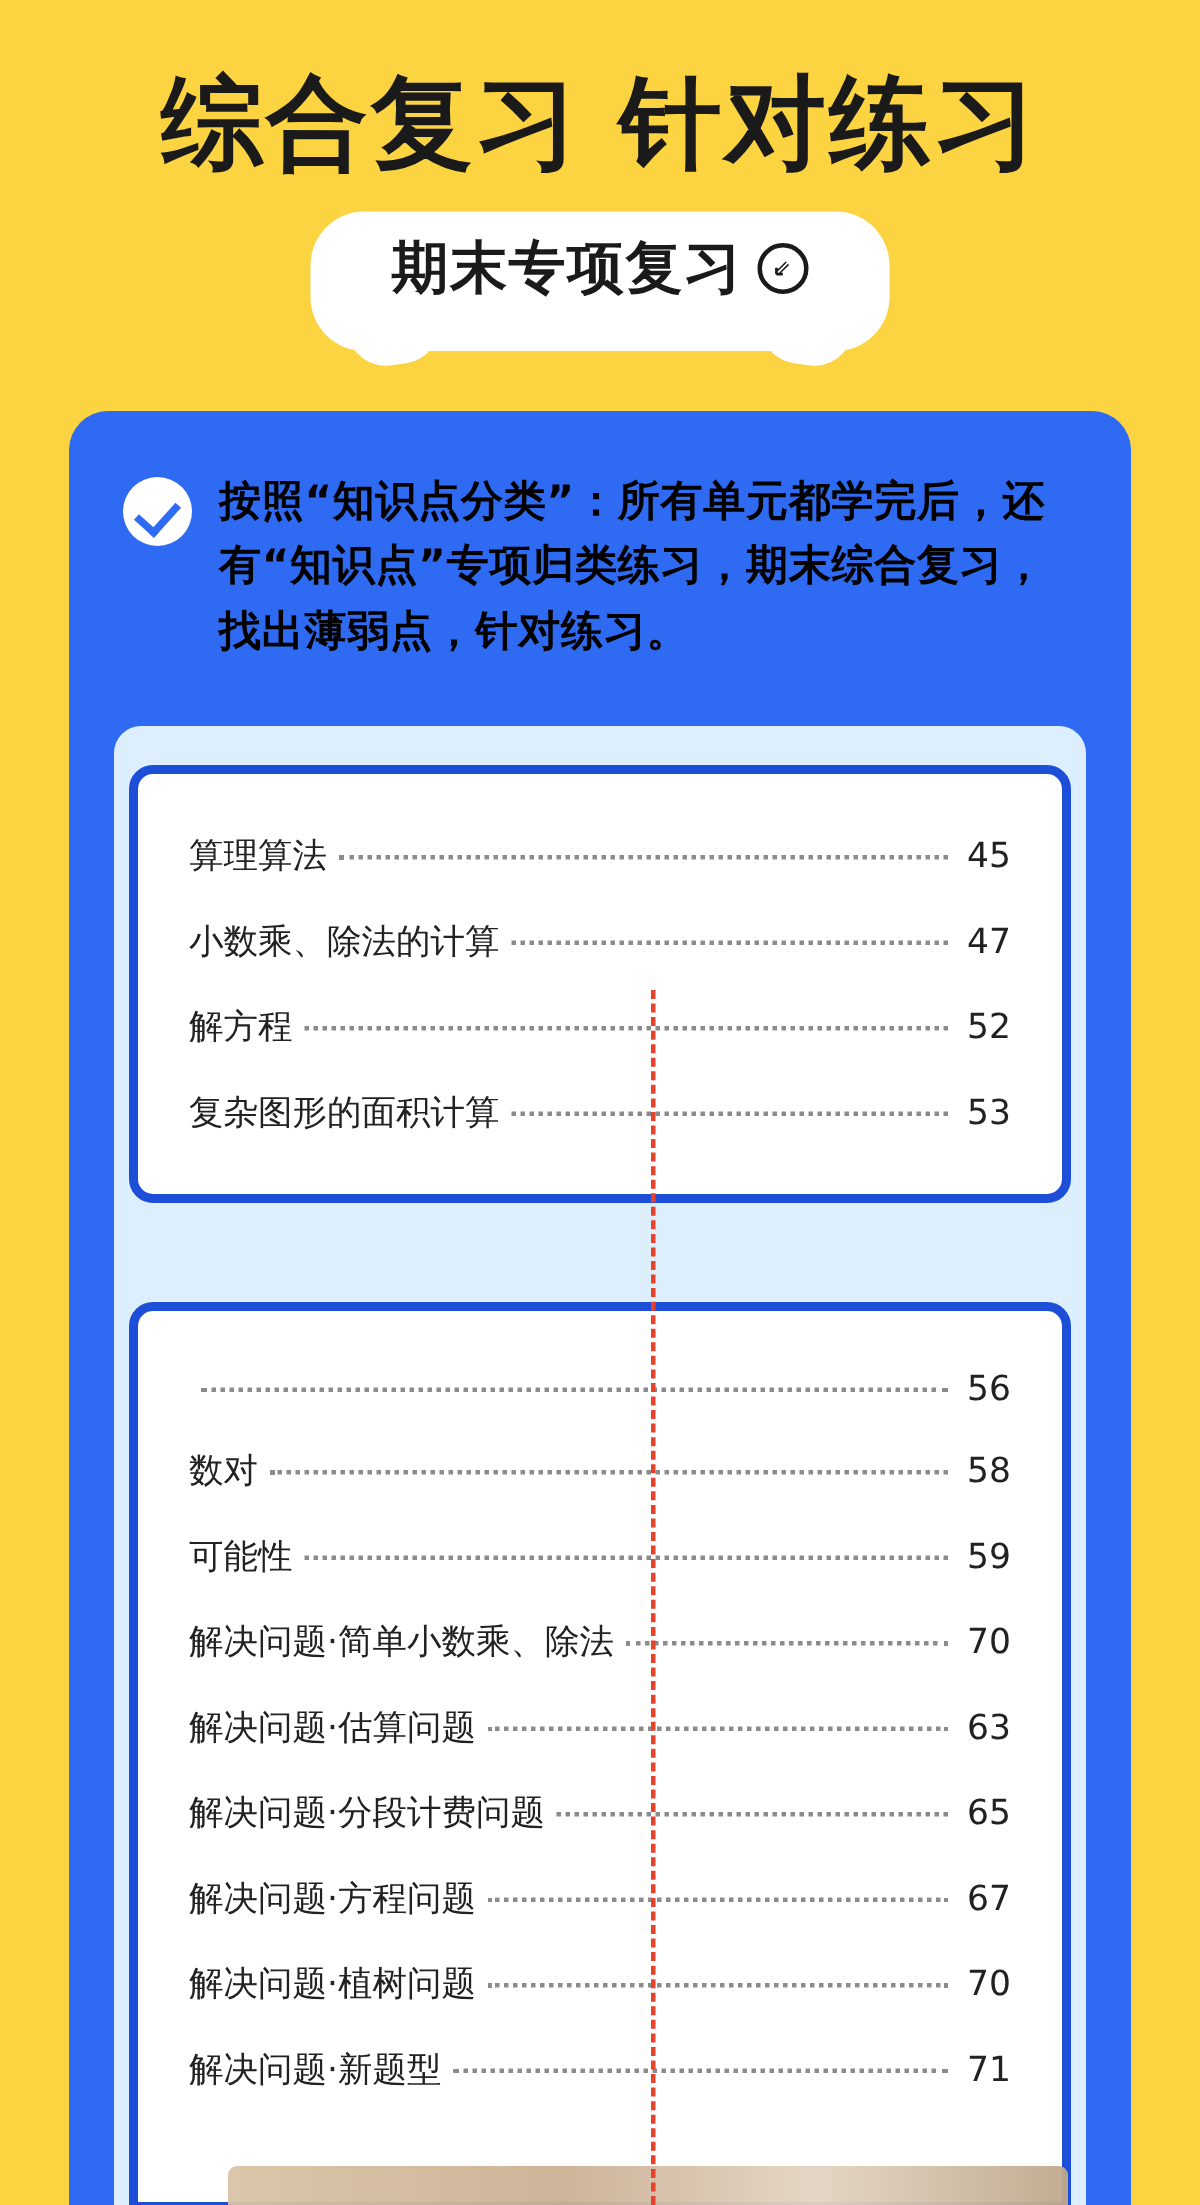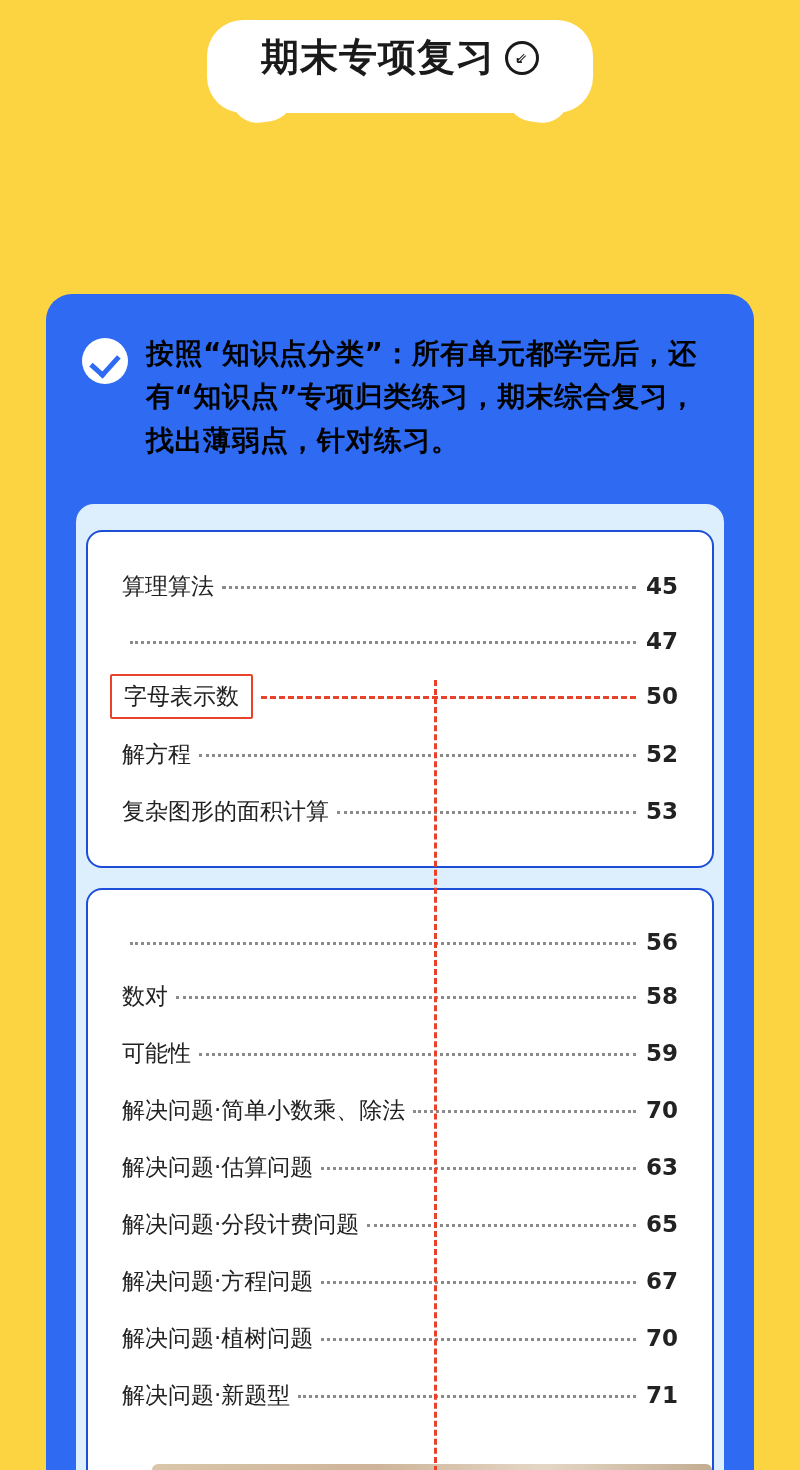--- a/index.html
+++ b/index.html
@@ -119,21 +119,21 @@
     width: 648px;
     bottom: 0;
     background: #ddeefc;
     border-radius: 18px 18px 0 0;
   }
   .toc-card {
     position: absolute;
     left: 10px;
     width: 628px;
     background: #ffffff;
-    border: 2px solid #1d4ed8;
+    border: 6px solid #1d4ed8;
     border-radius: 16px;
     padding: 26px 34px;
   }
   .toc-card.first { top: 26px; }
   .toc-card.second { top: 384px; bottom: -4px; border-radius: 16px 16px 0 0; }
 
   .toc-row {
     display: flex;
     align-items: baseline;
     font-size: 23px;
@@ -141,21 +141,21 @@
     padding: 13px 0;
     font-family: "DejaVu Sans", "Liberation Sans", sans-serif;
   }
   .toc-title { white-space: nowrap; }
   .toc-dots {
     flex: 1 1 auto;
     margin: 0 8px;
     border-bottom: 3px dotted #8b8b8b;
     transform: translateY(-5px);
   }
-  .toc-page { white-space: nowrap; min-width: 34px; text-align: right; font-weight: bold; }
+  .toc-page { white-space: nowrap; min-width: 34px; text-align: right; }
 
   .toc-row.highlight .toc-title {
     border: 2px solid #e8422a;
     padding: 5px 12px;
     margin: -6px 0 -6px -12px;
     border-radius: 2px;
   }
   .toc-row.highlight .toc-dots {
     border-bottom: 3px dashed #e8422a;
   }
@@ -176,20 +176,21 @@
     background: linear-gradient(90deg,#d8c3a5,#cbb094 40%,#e3d4c2 70%,#bfa88c);
     opacity: .95;
     border-radius: 6px 6px 0 0;
   }
 </style>
 </head>
 <body>
 
 <div class="page">
 
+  <div class="headline">综合复习 针对练习</div>
 
   <div class="sub-wrap">
     <div class="sub-pill">
       <span>期末专项复习</span><span class="sub-icon"><span>⇙</span></span>
     </div>
   </div>
 
   <div class="blue-card">
 
     <div class="notice">
@@ -199,27 +200,23 @@
 
     <div class="sheet">
 
       <div class="toc-card first">
         <div class="toc-row">
           <span class="toc-title">算理算法</span>
           <span class="toc-dots"></span>
           <span class="toc-page">45</span>
         </div>
         <div class="toc-row">
+          <span class="toc-title">小数乘、除法的计算</span>
           <span class="toc-dots"></span>
           <span class="toc-page">47</span>
-        </div>
-        <div class="toc-row highlight">
-          <span class="toc-title">字母表示数</span>
-          <span class="toc-dots"></span>
-          <span class="toc-page">50</span>
         </div>
         <div class="toc-row">
           <span class="toc-title">解方程</span>
           <span class="toc-dots"></span>
           <span class="toc-page">52</span>
         </div>
         <div class="toc-row">
           <span class="toc-title">复杂图形的面积计算</span>
           <span class="toc-dots"></span>
           <span class="toc-page">53</span>

